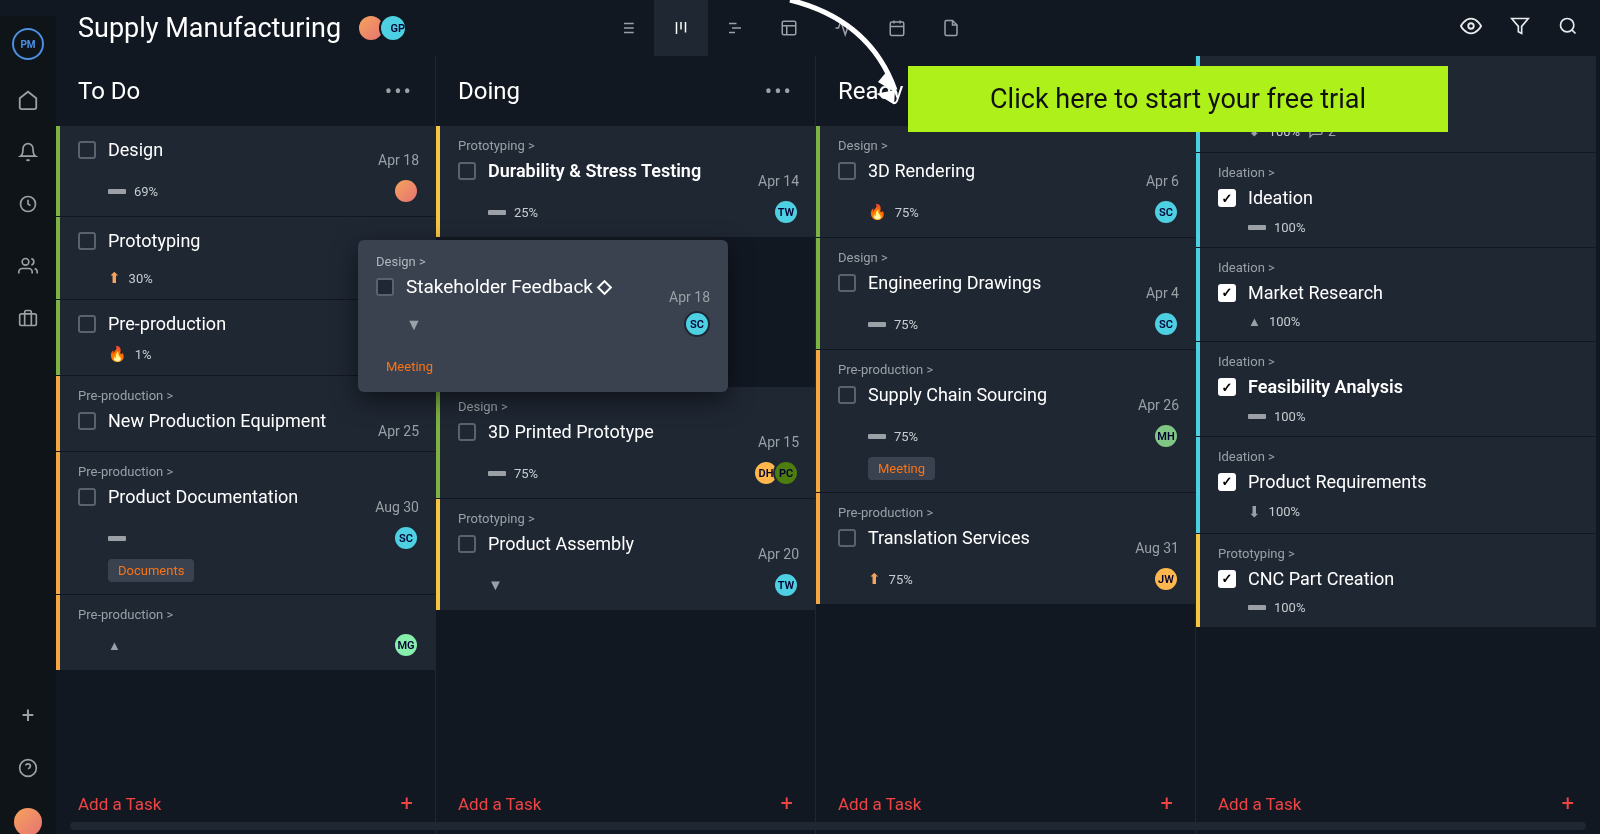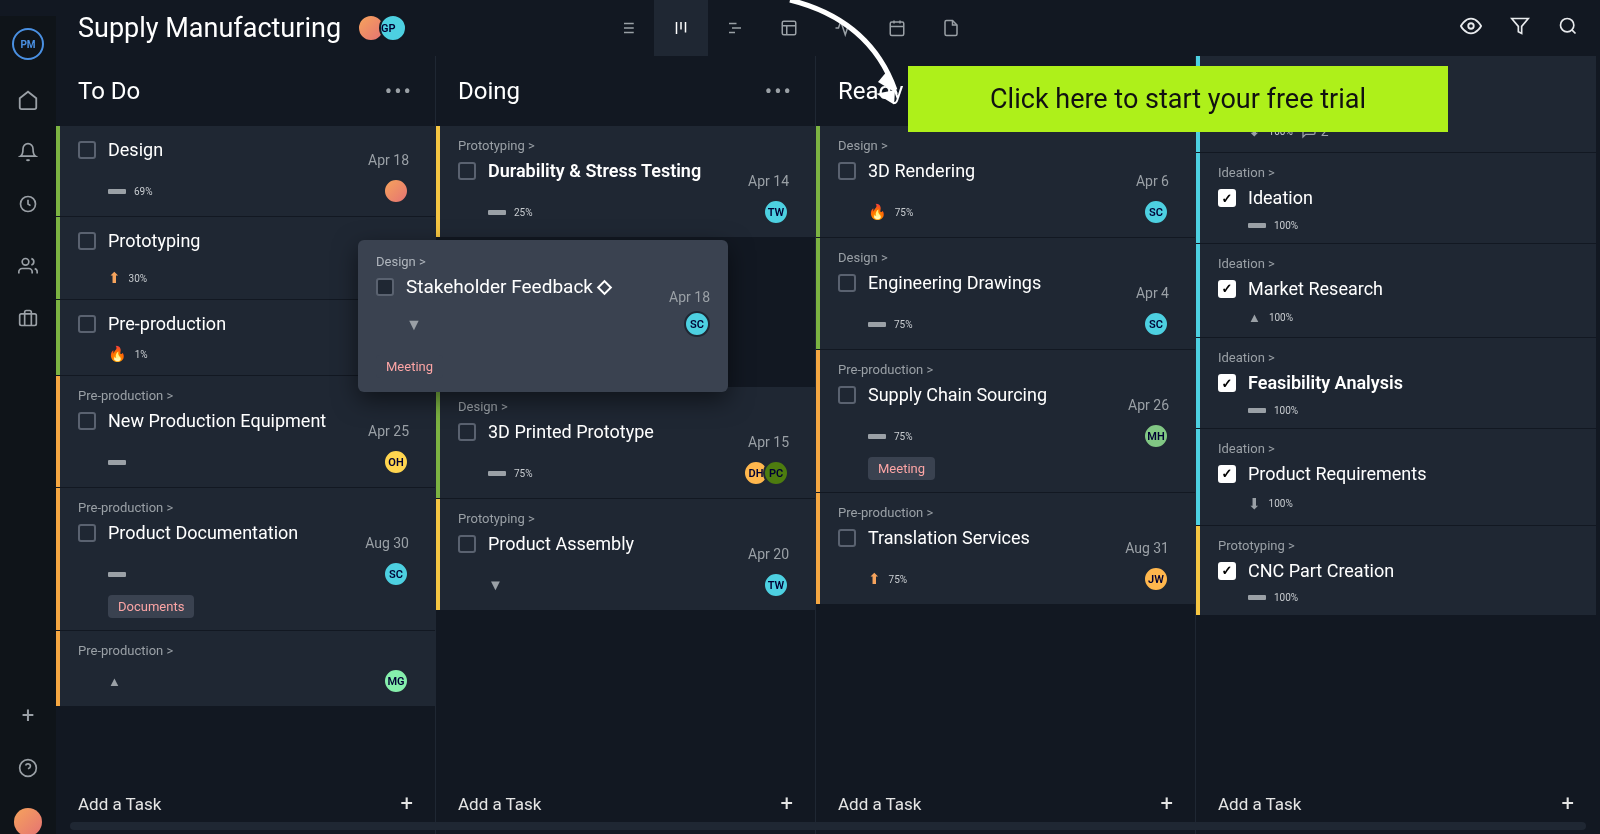--- a/index.html
+++ b/index.html
@@ -10,62 +10,62 @@
 .rail .logo { width:32px; height:32px; border:2px solid #4a90e2; border-radius:50%; display:flex; align-items:center; justify-content:center; font-size:10px; font-weight:700; color:#4a90e2; }
 .rail-icon { width:24px; height:24px; color:#9aa0a6; display:flex; align-items:center; justify-content:center; cursor:pointer; }
 .rail .spacer { flex:1; }
 .rail .user-avatar { width:28px; height:28px; border-radius:50%; background:linear-gradient(135deg,#f6a35c,#e57373); margin-bottom:14px; }
 .rail .plus { font-size:22px; color:#9aa0a6; }
 
 
 .topbar { position:absolute; left:56px; top:0; right:0; height:56px; display:flex; align-items:center; padding:0 22px; gap:14px; }
 .title { font-size:27px; font-weight:400; color:#fff; }
 .avatars-pair { display:flex; margin-left:8px; }
-.ap { width:28px; height:28px; border-radius:50%; display:flex; align-items:center; justify-content:flex-start; font-size:11px; font-weight:600; margin-left:-6px; border:2px solid #121822; }
+.ap { width:28px; height:28px; border-radius:50%; display:flex; align-items:center; justify-content:flex-end; font-size:11px; font-weight:600; margin-left:-6px; border:2px solid #121822; }
 .ap1 { background:linear-gradient(135deg,#f6a35c,#e57373); }
 .ap2 { background:#4dd0e1; color:#003; }
 
 .view-tabs { position:absolute; left:600px; top:0; height:56px; display:flex; align-items:center; gap:0; }
 .vtab { width:54px; height:56px; display:flex; align-items:center; justify-content:center; color:#9aa0a6; cursor:pointer; }
 .vtab.active { background:#1f2733; color:#fff; }
 
 .top-right-icons { position:absolute; right:22px; top:0; height:56px; display:flex; align-items:center; gap:28px; }
 .tri { color:#e8eaed; cursor:pointer; }
 
 
 .board { position:absolute; left:56px; top:56px; right:0; bottom:0; display:flex; }
 .column { flex:0 0 380px; border-right:1px solid #1f2733; display:flex; flex-direction:column; }
 .column:last-child{ flex:0 0 400px; border-right:none; }
 .col-header { height:70px; display:flex; align-items:center; justify-content:space-between; padding:0 22px; }
 .col-title { font-size:24px; color:#fff; font-weight:400; }
 .col-menu { font-size:22px; color:#9aa0a6; letter-spacing:2px; }
 
 .col-body { flex:1; overflow-y:hidden; position:relative; }
 
-.card { background:#1f2733; margin:0 0 1px 0; padding:12px 26px 12px 18px; position:relative; border-left:4px solid transparent; }
+.card { background:#1f2733; margin:0 0 1px 0; padding:12px 16px 12px 18px; position:relative; border-left:4px solid transparent; }
 .card.green { border-left-color:#7cb342; }
 .card.yellow { border-left-color:#f5c542; }
 .card.orange { border-left-color:#f5a742; }
 .card.teal { border-left-color:#4dd0e1; }
 
 .crumb { font-size:13px; color:#9aa0a6; margin-bottom:6px; }
 .card-row { display:flex; align-items:flex-start; gap:12px; }
 .chk { width:18px; height:18px; border:2px solid #5a6270; border-radius:3px; flex-shrink:0; margin-top:3px; background:#1f2733; }
 .chk.done { background:#fff; border-color:#fff; display:flex; align-items:center; justify-content:center; color:#000; font-size:13px; font-weight:900; }
 .card-title { font-size:18px; color:#fff; flex:1; line-height:1.3; }
 .card-title.bold { font-weight:600; }
 .card-date { font-size:14px; color:#9aa0a6; white-space:nowrap; margin-top:14px; }
 .card-meta { display:flex; align-items:center; gap:8px; margin-top:10px; margin-left:30px; justify-content:space-between; }
 .meta-left { display:flex; align-items:center; gap:8px; }
-.pct { font-size:10px; color:#c8ccd0; }
+.pct { font-size:13px; color:#c8ccd0; }
 .avs { display:flex; }
 .av { width:26px; height:26px; border-radius:50%; display:flex; align-items:center; justify-content:center; font-size:11px; font-weight:600; margin-left:-6px; border:2px solid #1f2733; }
-.tag { background:#3a4250; color:#fca5a5; font-size:13px; padding:4px 10px; border-radius:4px; display:inline-block; margin-top:8px; margin-left:30px; }
-
-.add-task { padding:18px 22px; display:flex; align-items:center; justify-content:space-between; color:#e5e5e5; font-size:17px; cursor:pointer; }
+.tag { background:#3a4250; color:#f97316; font-size:13px; padding:4px 10px; border-radius:4px; display:inline-block; margin-top:8px; margin-left:30px; }
+
+.add-task { padding:18px 22px; display:flex; align-items:center; justify-content:space-between; color:#ef4444; font-size:17px; cursor:pointer; }
 .add-plus { font-size:22px; }
 
 
 .dragging { position:absolute; width:370px; background:#3a4250; border-radius:6px; padding:14px 18px; box-shadow:0 8px 24px rgba(0,0,0,.5); left:358px; top:240px; z-index:50; }
 .dragging .crumb { color:#b0b6bd; }
 .dragging .card-title { font-size:19px; }
 .dragging .dropdown-arrow { color:#9aa0a6; margin-top:8px; margin-left:30px; }
 .dragging .tag-row { margin-top:10px; margin-left:0; }
 .dragging .tag { margin-left:0; }
 
@@ -264,29 +264,20 @@
       <div class="avs"></div>
     </div>
           </div>
           <div class="card orange" style="">
             <div class="crumb">Pre-production &gt;</div>
             <div class="card-row">
       <div class="chk "></div>
       <div class="card-title ">New Production Equipment</div>
       <div class="card-date">Apr 25</div>
     </div>
-    <div class="card-meta">
-      <div class="meta-left">
-        <div class="bar-prio"></div>
-
-      </div>
-      <div class="avs">
-                <div class="av" style="background:#ffd54f;color:#003">OH</div>
-              </div>
-    </div>
           </div>
           <div class="card orange" style=""><div class="crumb">Pre-production &gt;</div><div class="card-row">
       <div class="chk "></div>
       <div class="card-title ">Product Documentation</div>
       <div class="card-date">Aug 30</div>
     </div>
     <div class="card-meta">
       <div class="meta-left">
         <div class="bar-prio"></div>
 

